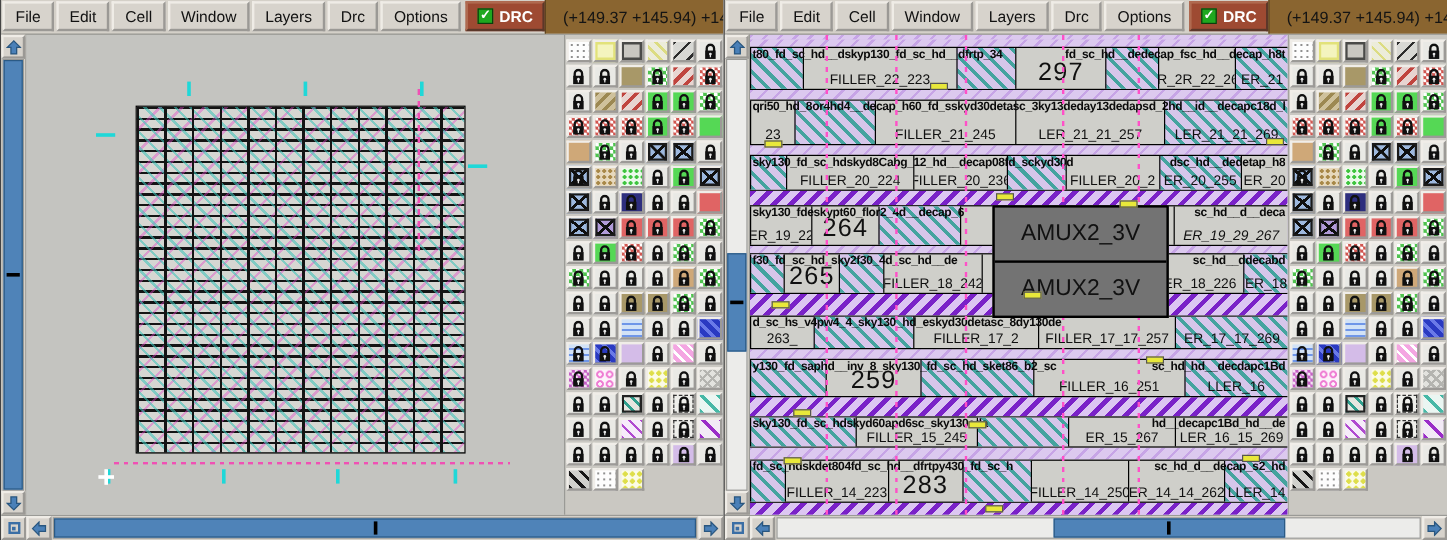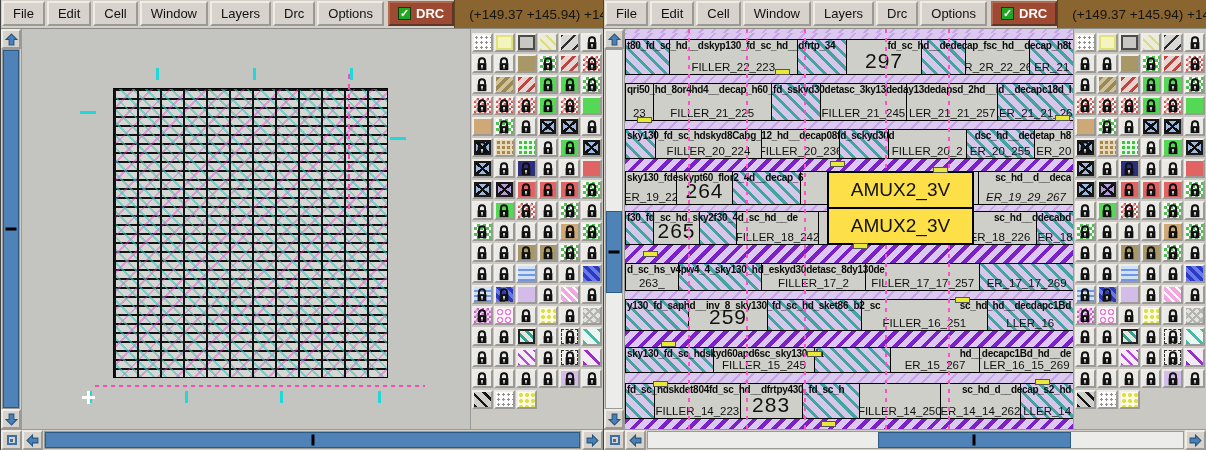--- a/index.html
+++ b/index.html
@@ -86,21 +86,21 @@
   
   .rows{position:absolute;inset:0;background:#d5c3e8}
   .band{width:100%;background-color:#dcc9ef;background-image:repeating-linear-gradient(135deg,rgba(150,80,210,.3) 0,rgba(150,80,210,.3) 2px,transparent 2px,transparent 9px)}
   .band.purple2{background-image:repeating-linear-gradient(135deg,#7a22c8 0,#7a22c8 4px,#dcc6f2 4px,#dcc6f2 10px)}
   .strip{position:relative;background:#cfcfca;border-top:1px solid #000;border-bottom:1px solid #000;display:flex}
   .cell{position:relative;border-left:1px solid #000;display:flex;align-items:flex-end;justify-content:center;overflow:hidden;padding-bottom:1px}
   .cell.hatch{background-color:#d6c6ea;background-image:repeating-linear-gradient(45deg,rgba(32,155,140,.8) 0,rgba(32,155,140,.8) 3px,transparent 3px,transparent 9px)}
   .clabel{font-size:11.5px;color:#101010;white-space:nowrap}
   .clabel.big{font-size:21px;letter-spacing:1px}
   .hdr{position:absolute;left:2px;right:2px;top:0;display:flex;justify-content:space-between;font-size:10px;color:#0a0a0a;white-space:nowrap;overflow:hidden;pointer-events:none;font-weight:bold;letter-spacing:-0.3px}
-  .amux{position:absolute;left:45%;top:142px;width:33%;height:74px;border:2px solid #000;background:#fde047;display:flex;flex-direction:column;z-index:4}
+  .amux{position:absolute;left:45%;top:142px;width:33%;height:94px;border:2px solid #000;background:#737373;display:flex;flex-direction:column;z-index:4}
   .amux>div{flex:1;display:flex;align-items:center;justify-content:center;font-size:19px;color:#111}
   .amux>div:first-child{border-bottom:2px solid #000}
   .vdot{position:absolute;top:0;bottom:0;width:2px;background-image:repeating-linear-gradient(180deg,#ff50c8 0,#ff50c8 4px,transparent 4px,transparent 9px);z-index:3;pointer-events:none}
   .chip{position:absolute;width:15px;height:6px;background:#e8e83a;border:1px solid #555;z-index:5}
 </style>
 </head>
 <body>
 
 <div class="root">
 
@@ -841,23 +841,20 @@
               <div class="hdr">
                 <span>t80_fd_sc_hd__dskyp130_fd_sc_hd__dfrtp_34</span>
                 <span>fd_sc_hd__dedecap_fsc_hd__decap_h8t</span>
               </div>
             </div>
             <div class="band" style="height: 8px;"></div>
             <div class="strip" style="height: 38px;">
               <div class="cell" style="flex: 5 0 0px;">
                 <span class="clabel">23</span>
               </div>
-              <div class="cell" style="flex: 22 0 0px;">
-                <span class="clabel">FILLER_21_225</span>
-              </div>
               <div class="cell hatch" style="flex: 9 0 0px;"></div>
               <div class="cell" style="flex: 16 0 0px;">
                 <span class="clabel">FILLER_21_245</span>
               </div>
               <div class="cell" style="flex: 17 0 0px;">
                 <span class="clabel">LER_21_21_257</span>
               </div>
               <div class="cell hatch" style="flex: 14 0 0px;">
                 <span class="clabel">LER_21_21_269</span>
               </div>
@@ -992,21 +989,21 @@
               <div class="cell" style="flex: 18 0 0px;">
                 <span class="clabel">FILLER_14_223</span>
               </div>
               <div class="cell" style="flex: 13 0 0px;">
                 <span class="clabel big">283</span>
               </div>
               <div class="cell hatch" style="flex: 12 0 0px;"></div>
               <div class="cell" style="flex: 17 0 0px;">
                 <span class="clabel">FILLER_14_250</span>
               </div>
-              <div class="cell" style="flex: 17 0 0px; justify-content: flex-end;">
+              <div class="cell" style="flex: 17 0 0px;">
                 <span class="clabel">ER_14_14_262</span>
               </div>
               <div class="cell hatch" style="flex: 11 0 0px;">
                 <span class="clabel">LLER_14</span>
               </div>
               <div class="hdr">
                 <span>fd_sc_hdskdet804fd_sc_hd__dfrtpy430_fd_sc_h</span>
                 <span>sc_hd_d__decap_s2_hd</span>
               </div>
             </div>

